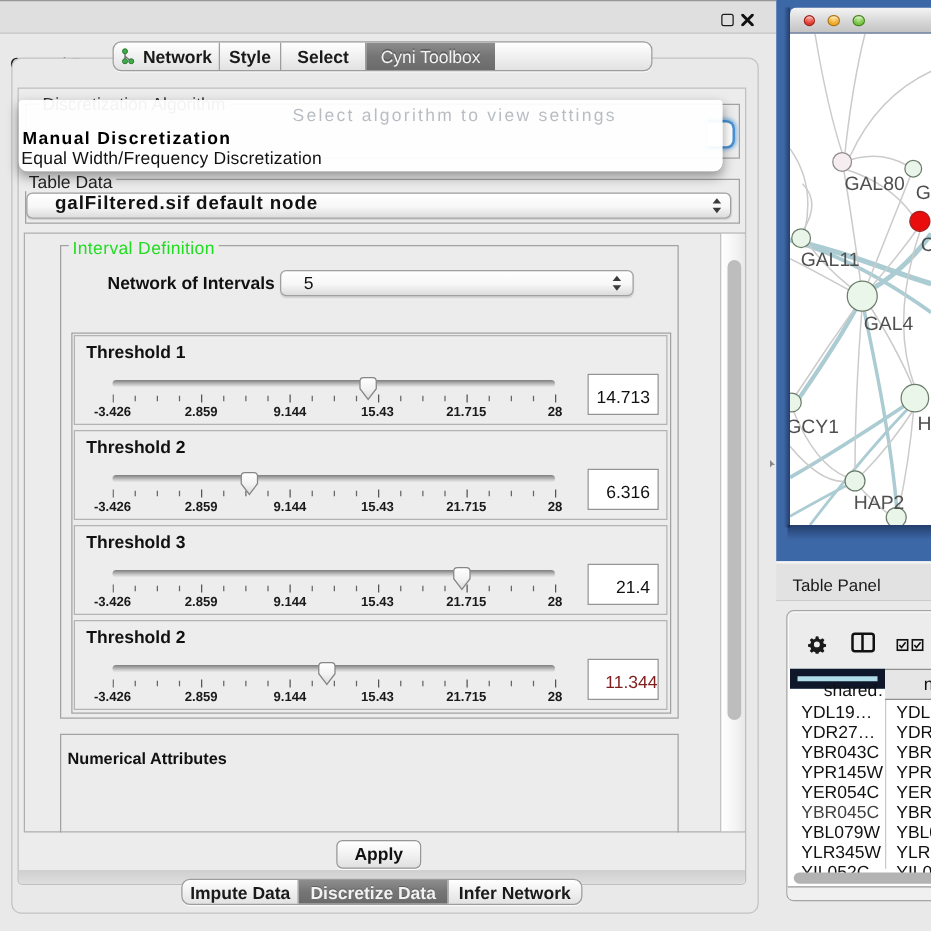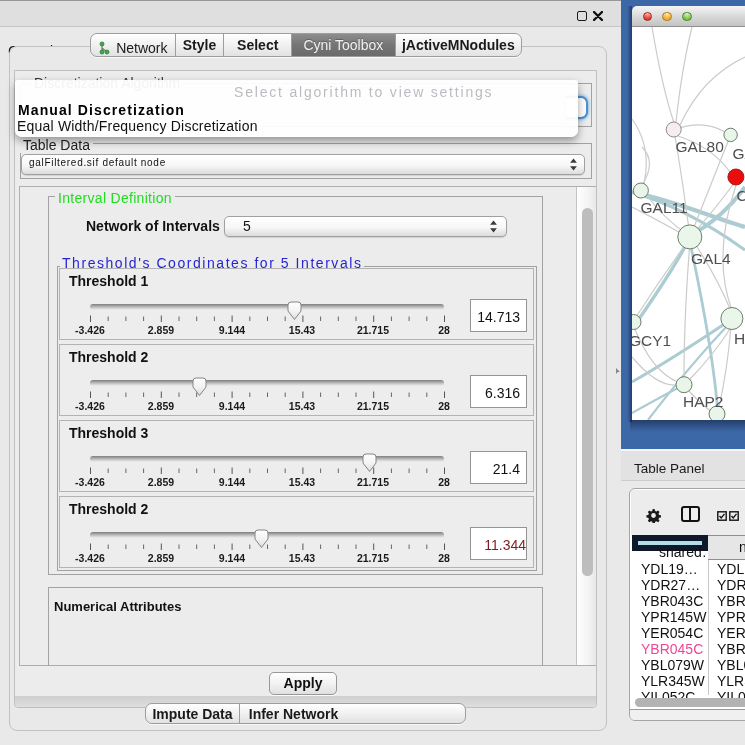--- a/index.html
+++ b/index.html
@@ -5,57 +5,55 @@
 </style></head><body>
 <div id="app">
 <div class="abs" style="left:0;top:0;width:621px;height:27px;background:#dfdfdf;border-top:1px solid #979797;border-bottom:1px solid #c6c6c6;box-sizing:border-box;"></div>
 <div class="abs" style="left:8px;top:7px;font-size:14px;color:#1a1a1a;margin-top:36px;">Control Panel</div>
 <div class="abs" style="left:577px;top:11px;width:8px;height:8px;border:1.5px solid #1c1c1c;border-radius:2px;"></div>
 <svg class="abs" style="left:593px;top:11px" width="10" height="10" viewBox="0 0 10 10">
       <path d="M1 1 L9 9 M9 1 L1 9" stroke="#111" stroke-width="2.4" stroke-linecap="round"></path>
     </svg>
 <div class="abs" style="left:9px;top:46px;width:598px;height:685px;background:#e9e9e9;border:1px solid #c2c2c2;border-radius:8px;box-sizing:border-box;"></div>
 <div style="position:absolute;left:90px;top:33px;width:432px;height:24px;border-radius:7px;border:1px solid #9d9d9d;box-shadow:0 1px 0 rgba(255,255,255,.7);overflow:hidden;display:flex;box-sizing:border-box;background:linear-gradient(#ffffff,#f2f2f2 45%,#e2e2e2);">
-      <div style="width:84px;height:100%;color:#1a1a1a;display:flex;align-items:flex-end;justify-content:center;font-size:14px;font-weight:normal;box-sizing:border-box;white-space:nowrap;"><svg width="13" height="15" viewBox="0 0 13 15" style="margin-right:5px">
+      <div style="width:84px;height:100%;color:#1a1a1a;display:flex;align-items:center;justify-content:center;font-size:14px;font-weight:bold;box-sizing:border-box;white-space:nowrap;"><svg width="13" height="15" viewBox="0 0 13 15" style="margin-right:5px">
           <path d="M4 3 L4 11 M4 7 L9 11" stroke="#777" stroke-width="1.2" fill="none"></path>
           <circle cx="4" cy="3" r="2" fill="#3fae49" stroke="#2c7a33" stroke-width="0.8"></circle>
           <circle cx="4" cy="11" r="2" fill="#3fae49" stroke="#2c7a33" stroke-width="0.8"></circle>
           <circle cx="9" cy="11" r="2" fill="#3fae49" stroke="#2c7a33" stroke-width="0.8"></circle>
         </svg>Network</div>
       <div style="width:49px;height:100%;border-left:1px solid #9d9d9d;color:#1a1a1a;display:flex;align-items:center;justify-content:center;font-size:14px;font-weight:bold;box-sizing:border-box;white-space:nowrap;">Style</div>
       <div style="width:68px;height:100%;border-left:1px solid #9d9d9d;color:#1a1a1a;display:flex;align-items:center;justify-content:center;font-size:14px;font-weight:bold;box-sizing:border-box;white-space:nowrap;">Select</div>
       <div style="width:104px;height:100%;border-left:1px solid #9d9d9d;background:linear-gradient(#8d8d8d,#757575 50%,#6b6b6b);color:#f2f2f2;text-shadow:0 -1px 0 rgba(0,0,0,.25);display:flex;align-items:center;justify-content:center;font-size:14px;font-weight:normal;box-sizing:border-box;white-space:nowrap;">Cyni Toolbox</div>
-      <div style="width:127px;height:100%;border-left:1px solid #9d9d9d;color:#1a1a1a;display:flex;align-items:center;justify-content:center;font-size:14px;font-weight:bold;box-sizing:border-box;white-space:nowrap;">jActiveMNodules</div>
     </div>
 <div class="abs" style="left:14px;top:70px;width:583px;height:638px;background:#ececec;border:1px solid #bfbfbf;border-radius:0 0 4px 4px;box-sizing:border-box;"></div>
 <div style="position:absolute;left:20px;top:83px;width:572px;height:44px;border:1px solid #a2a2a2;box-sizing:border-box;"></div>
     <div style="position:absolute;left:31px;top:75px;background:#ececec;padding:0 3px;font-size:14px;color:#333;white-space:nowrap;">Discretization Algorithm</div>
 <div class="abs" style="left:566px;top:96px;width:22px;height:23px;border-radius:0 7px 7px 0;background:#fff;border:2.5px solid #4a90d2;border-left:none;box-shadow:0 0 3px 1px #90bce2;box-sizing:border-box;"></div>
 <div style="position:absolute;left:20px;top:143px;width:572px;height:36px;border:1px solid #a2a2a2;box-sizing:border-box;"></div>
     <div style="position:absolute;left:20px;top:137px;background:#ececec;padding:0 3px;font-size:14px;color:#222;white-space:nowrap;">Table Data</div>
 <div style="position:absolute;left:21px;top:154px;width:564px;height:21px;border:1px solid #a0a0a0;border-radius:5px;background:linear-gradient(#ffffff,#f7f7f7 55%,#dcdcdc);box-sizing:border-box;box-shadow:0 1px 1px rgba(0,0,0,0.12);">
-      <div style="position:absolute;left:7px;top:-2px;height:19px;line-height:19px;font-size:10px;letter-spacing:0.7px;color:#111;">galFiltered.sif default node</div>
+      <div style="position:absolute;left:22px;top:-2px;height:19px;line-height:19px;font-size:15px;letter-spacing:0.7px;color:#111;font-weight:bold;">galFiltered.sif default node</div>
       <svg style="position:absolute;right:6px;top:3px" width="9" height="13" viewBox="0 0 9 13">
         <path d="M4.5 0.5 L7.9 4.8 L1.1 4.8 Z" fill="#3a3a3a"></path>
         <path d="M4.5 12.5 L7.9 8.2 L1.1 8.2 Z" fill="#3a3a3a"></path>
       </svg>
     </div>
 <div class="abs" style="left:19px;top:186px;width:577px;height:480px;border:1px solid #aeaeae;background:#ececec;box-sizing:border-box;"></div>
 <div class="abs" style="left:48px;top:196px;width:495px;height:379px;border:1px solid #a2a2a2;box-sizing:border-box;"></div>
 <div class="abs" style="left:55px;top:190px;background:#ececec;padding:0 3px;font-size:14px;letter-spacing:0.3px;color:#21dd21;">Interval Definition</div>
 <div class="abs" style="left:86px;top:218px;font-size:14px;font-weight:bold;color:#111;">Network of Intervals</div>
 <div class="abs" style="left:224px;top:216px;width:283px;height:21px;border:1px solid #a0a0a0;border-radius:5px;background:linear-gradient(#ffffff,#f7f7f7 55%,#dcdcdc);box-sizing:border-box;box-shadow:0 1px 1px rgba(0,0,0,0.12);">
       <div style="position:absolute;left:18px;top:0;height:19px;line-height:19px;font-size:14px;color:#111;">5</div>
       <svg style="position:absolute;right:8px;top:3px" width="9" height="13" viewBox="0 0 9 13">
         <path d="M4.5 0.5 L7.9 4.8 L1.1 4.8 Z" fill="#3a3a3a"></path>
         <path d="M4.5 12.5 L7.9 8.2 L1.1 8.2 Z" fill="#3a3a3a"></path>
       </svg>
     </div>
 <div class="abs" style="left:57px;top:266px;width:480px;height:305px;border:1px solid #a2a2a2;box-sizing:border-box;"></div>
-<div class="abs" style="left:60px;top:255px;background:#ececec;padding:0 2px;font-size:14px;letter-spacing:1.55px;color:#2525d2;">Threshold's Coordinates for 5 Intervals</div>
 <div style="position:absolute;left:59px;top:268px;width:475px;height:72px;border:1px solid #b3b3b3;background:#ededed;box-sizing:border-box;"></div>
     <div style="position:absolute;left:69px;top:273px;font-size:14px;font-weight:bold;color:#111;">Threshold 1</div>
     <div style="position:absolute;left:90px;top:304px;width:354px;height:6px;border-radius:3px;background:linear-gradient(#7d7d7d,#a8a8a8 35%,#d2d2d2 70%,#ededed);"></div>
     <svg style="position:absolute;left:90px;top:315px" width="356" height="8" viewBox="0 0 356 8">
       <line x1="0.5" y1="0.5" x2="0.5" y2="7" stroke="#555" stroke-width="1"></line>
       <line x1="18.2" y1="1.5" x2="18.2" y2="6" stroke="#666" stroke-width="1"></line>
       <line x1="35.9" y1="1.5" x2="35.9" y2="6" stroke="#666" stroke-width="1"></line>
       <line x1="53.6" y1="1.5" x2="53.6" y2="6" stroke="#666" stroke-width="1"></line>
       <line x1="71.3" y1="0.5" x2="71.3" y2="7" stroke="#555" stroke-width="1"></line>
       <line x1="89.0" y1="1.5" x2="89.0" y2="6" stroke="#666" stroke-width="1"></line>
@@ -232,20 +230,21 @@
 <div class="abs" style="left:19px;top:580px;width:577px;height:86px;overflow:hidden;">
 <div style="position:absolute;left:29px;top:7px;width:495px;height:120px;border:1px solid #a2a2a2;box-sizing:border-box;"></div>
 </div>
 <div class="abs" style="left:54px;top:599px;font-size:13px;font-weight:bold;color:#111;">Numerical Attributes</div>
 <div class="abs" style="left:576px;top:187px;width:20px;height:478px;background:linear-gradient(90deg,#ffffff,#f4f4f4 60%,#e8e8e8);border-left:1px solid #c4c4c4;box-sizing:border-box;"></div>
 <div class="abs" style="left:582px;top:208px;width:11px;height:368px;background:#bdbdbd;border-radius:6px;"></div>
 <div class="abs" style="left:269px;top:672px;width:68px;height:23px;border:1px solid #979797;border-radius:5px;background:linear-gradient(#ffffff,#f2f2f2 50%,#e0e0e0);box-sizing:border-box;text-align:center;line-height:21px;font-size:14px;font-weight:bold;color:#111;box-shadow:0 1px 0 rgba(255,255,255,.8);">Apply</div>
 <div class="abs" style="left:15px;top:696px;width:581px;height:11px;background:linear-gradient(#cfcfcf,#dedede);border-radius:0 0 4px 4px;"></div>
 <div style="position:absolute;left:145px;top:703px;width:321px;height:21px;border-radius:7px;border:1px solid #9d9d9d;box-shadow:0 1px 0 rgba(255,255,255,.7);overflow:hidden;display:flex;box-sizing:border-box;background:linear-gradient(#ffffff,#f2f2f2 45%,#e2e2e2);">
       <div style="width:93px;height:100%;color:#1a1a1a;display:flex;align-items:center;justify-content:center;font-size:14px;font-weight:bold;box-sizing:border-box;white-space:nowrap;">Impute Data</div>
+      <div style="width:120px;height:100%;border-left:1px solid #9d9d9d;background:linear-gradient(#8d8d8d,#757575 50%,#6b6b6b);color:#f2f2f2;text-shadow:0 -1px 0 rgba(0,0,0,.25);display:flex;align-items:center;justify-content:center;font-size:14px;font-weight:bold;box-sizing:border-box;white-space:nowrap;">Discretize Data</div>
       <div style="width:108px;height:100%;border-left:1px solid #9d9d9d;color:#1a1a1a;display:flex;align-items:center;justify-content:center;font-size:14px;font-weight:bold;box-sizing:border-box;white-space:nowrap;">Infer Network</div>
     </div>
 <svg class="abs" style="left:615px;top:367px" width="6" height="8" viewBox="0 0 6 8">
       <path d="M1 7 L1 1 L5 5 L2.8 5 Z" fill="#888"></path>
     </svg>
 <div class="abs" style="left:621px;top:0;width:124px;height:449px;background:#3d68a8;"></div>
 <div class="abs" style="left:627px;top:6px;width:5px;height:416px;background:linear-gradient(90deg,rgba(15,25,55,0),rgba(15,25,55,0.55));"></div>
 <div class="abs" style="left:632px;top:6px;width:113px;height:21px;background:linear-gradient(#f5f5f5,#dadada 50%,#c3c3c3);border-bottom:1px solid #8f8f8f;border-radius:5px 0 0 0;box-sizing:border-box;"></div>
 <div class="abs" style="left:642.6px;top:11.8px;width:9.6px;height:9.6px;border-radius:50%;background:radial-gradient(circle at 50% 32%,#f9918a,#e03a30 62%);border:0.6px solid #a32017;box-shadow:inset 0 1.2px 1px rgba(255,255,255,.65);box-sizing:border-box;"></div>
 <div class="abs" style="left:662.4000000000001px;top:11.8px;width:9.6px;height:9.6px;border-radius:50%;background:radial-gradient(circle at 50% 32%,#ffe08e,#f0a827 62%);border:0.6px solid #ad7511;box-shadow:inset 0 1.2px 1px rgba(255,255,255,.65);box-sizing:border-box;"></div>
@@ -330,21 +329,21 @@
 <div style="position:absolute;left:11px;top:71.5px;height:16px;line-height:16px;font-size:14px;color:#111;">YDL19…</div>
 <div style="position:absolute;left:87px;top:71.5px;height:16px;line-height:16px;font-size:14px;color:#111;">YDL1</div>
 <div style="position:absolute;left:11px;top:87.5px;height:16px;line-height:16px;font-size:14px;color:#111;">YDR27…</div>
 <div style="position:absolute;left:87px;top:87.5px;height:16px;line-height:16px;font-size:14px;color:#111;">YDR2</div>
 <div style="position:absolute;left:11px;top:103.5px;height:16px;line-height:16px;font-size:14px;color:#111;">YBR043C</div>
 <div style="position:absolute;left:87px;top:103.5px;height:16px;line-height:16px;font-size:14px;color:#111;">YBR0</div>
 <div style="position:absolute;left:11px;top:119.5px;height:16px;line-height:16px;font-size:14px;color:#111;">YPR145W</div>
 <div style="position:absolute;left:87px;top:119.5px;height:16px;line-height:16px;font-size:14px;color:#111;">YPR1</div>
 <div style="position:absolute;left:11px;top:135.5px;height:16px;line-height:16px;font-size:14px;color:#111;">YER054C</div>
 <div style="position:absolute;left:87px;top:135.5px;height:16px;line-height:16px;font-size:14px;color:#111;">YER0</div>
-<div style="position:absolute;left:11px;top:151.5px;height:16px;line-height:16px;font-size:14px;color:#ec4899;">YBR045C</div>
+<div style="position:absolute;left:11px;top:151.5px;height:16px;line-height:16px;font-size:14px;color:#404040;">YBR045C</div>
 <div style="position:absolute;left:87px;top:151.5px;height:16px;line-height:16px;font-size:14px;color:#111;">YBR0</div>
 <div style="position:absolute;left:11px;top:167.5px;height:16px;line-height:16px;font-size:14px;color:#111;">YBL079W</div>
 <div style="position:absolute;left:87px;top:167.5px;height:16px;line-height:16px;font-size:14px;color:#111;">YBL0</div>
 <div style="position:absolute;left:11px;top:183.5px;height:16px;line-height:16px;font-size:14px;color:#111;">YLR345W</div>
 <div style="position:absolute;left:87px;top:183.5px;height:16px;line-height:16px;font-size:14px;color:#111;">YLR3</div>
 <div style="position:absolute;left:11px;top:199.5px;height:16px;line-height:16px;font-size:14px;color:#111;">YIL052C</div>
 <div style="position:absolute;left:87px;top:199.5px;height:16px;line-height:16px;font-size:14px;color:#111;">YIL0</div>
 <div style="position:absolute;left:78px;top:71px;width:1px;height:135px;background:#c9c9c9;"></div>
 <div style="position:absolute;left:5px;top:209px;width:118px;height:9px;background:#b3b3b3;border-radius:5px;"></div>
 <div style="position:absolute;left:0;top:220px;width:130px;height:13px;background:#f0f0f0;border-top:1px solid #9a9a9a;"></div>

